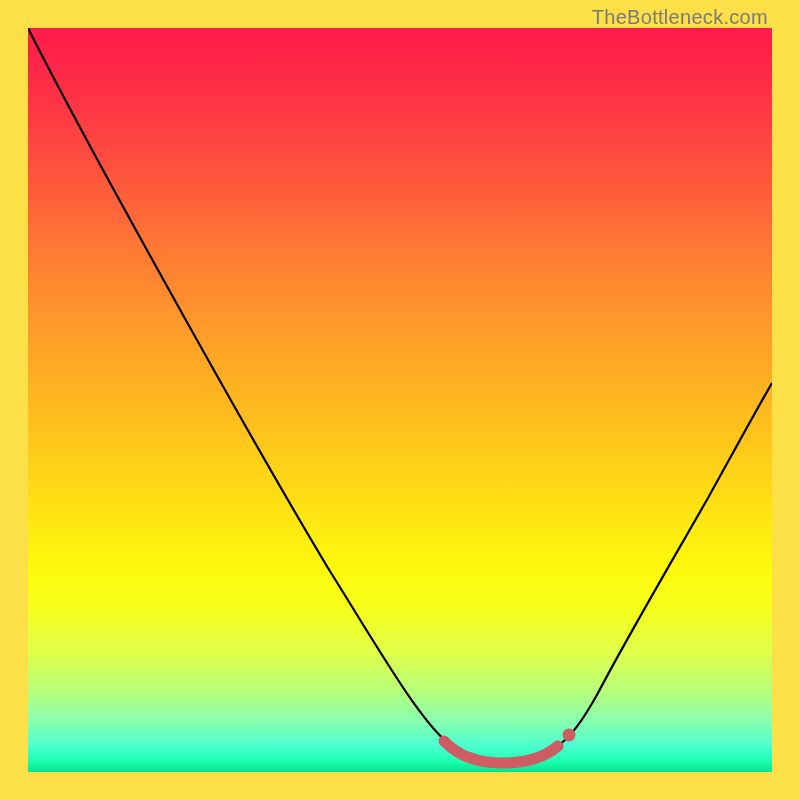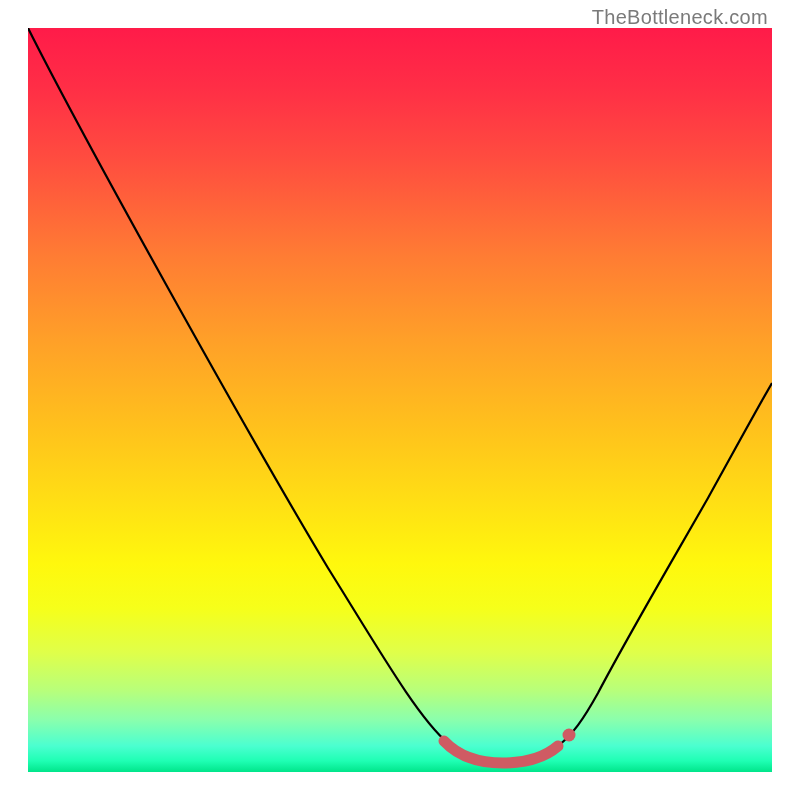--- a/index.html
+++ b/index.html
@@ -8,21 +8,21 @@
     width: 800px;
     height: 800px;
     background: #000;
     overflow: hidden;
     font-family: Arial, Helvetica, sans-serif;
   }
   .frame {
     position: relative;
     width: 800px;
     height: 800px;
-    background: #ffffff;
+    background: #fde047;
   }
   .plot-area {
     position: absolute;
     left: 28px;
     top: 28px;
     width: 744px;
     height: 744px;
     
     background: linear-gradient(
       to bottom,

